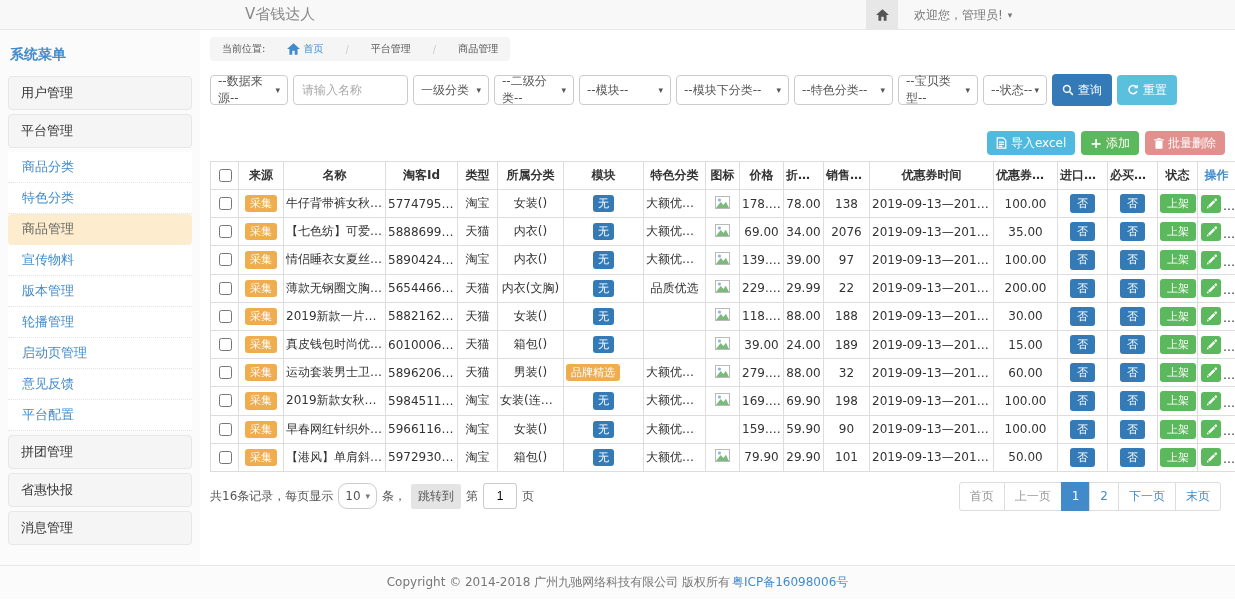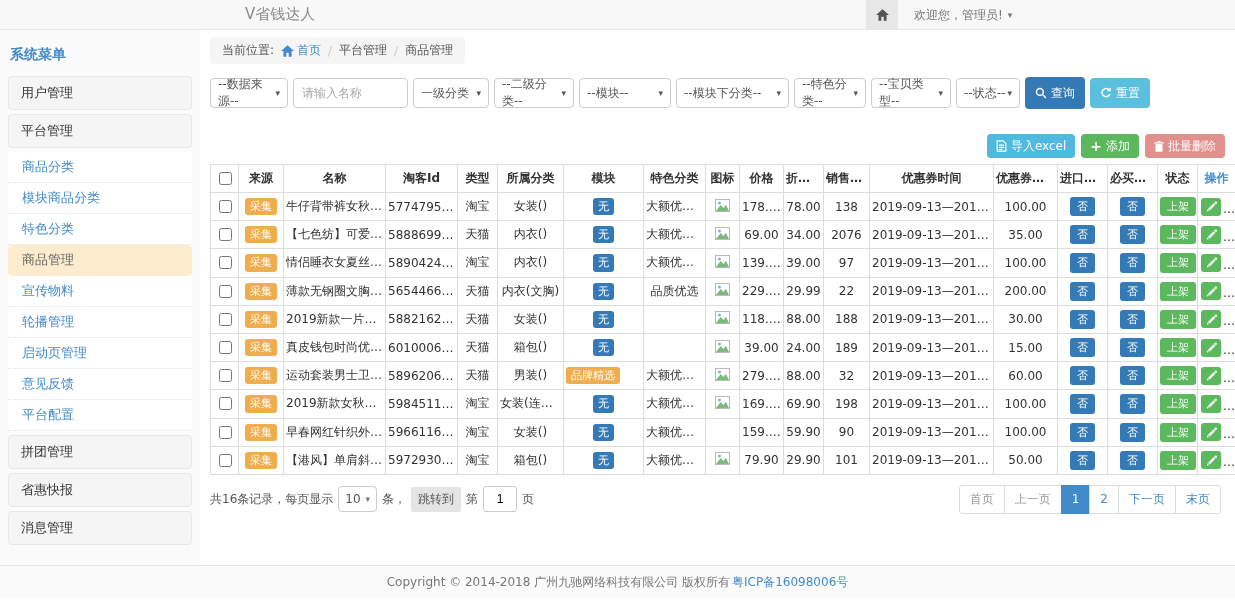--- a/index.html
+++ b/index.html
@@ -19,21 +19,21 @@
   
   .page { display:flex; height:535px; overflow:hidden; }
   .sidebar { width:200px; padding:12px 8px 0 8px; background:#fbfbfb; overflow:hidden; }
   .side-title { color:#428bca; font-weight:bold; font-size:14px; margin:4px 0 12px 2px; }
   .side-item { background:#f5f5f5; border:1px solid #e7e7e7; border-radius:4px; padding:7px 12px; font-size:13px; color:#333; margin-bottom:4px; cursor:pointer; }
   .side-sub { background:#fff; margin:2px 0 4px 0; }
   .side-sub-item { padding:6px 14px; font-size:13px; color:#428bca; border-bottom:1px dotted #e4e4e4; cursor:pointer; }
   .side-sub-item.active { background:#fdeccd; border-radius:4px; color:#666; border-bottom-color:transparent; }
   .main { flex:1; padding:7px 10px 0 10px; background:#fff; overflow:hidden; }
   
-  .breadcrumb { display:inline-flex; align-items:center; gap:7px; background:#f5f5f5; border-radius:4px; padding:5px 12px; font-size:12px; color:#555; }
+  .breadcrumb { display:inline-flex; align-items:center; gap:22px; background:#f5f5f5; border-radius:4px; padding:5px 12px; font-size:10px; color:#555; }
   .home-link { color:#428bca; display:inline-flex; align-items:center; gap:3px; cursor:pointer; }
   .crumb-sep { color:#ccc; }
   
   .filters { display:flex; gap:5px; margin-top:13px; align-items:center; }
   .sel { border:1px solid #ccc; border-radius:4px; height:30px; display:flex; align-items:center; justify-content:space-between; padding:0 7px; font-size:12px; color:#555; background:#fff; cursor:pointer; flex:none; }
   .sel .caret { color:#555; }
   .txt-input { border:1px solid #ccc; border-radius:4px; height:30px; width:115px; padding:0 8px; font-size:12px; color:#333; flex:none; }
   .txt-input::placeholder { color:#aaa; }
   .btn { border:none; border-radius:4px; color:#fff; font-size:12px; display:inline-flex; align-items:center; gap:4px; cursor:pointer; font-family:inherit; }
   .btn-search { background:#337ab7; height:30px; padding:16px 10px; }
@@ -55,21 +55,21 @@
   .pill { display:inline-block; border-radius:3px; color:#fff; font-size:11px; padding:3px 7px; line-height:1.2; cursor:pointer; }
   .p-blue { background:#337ab7; }
   .p-green { background:#5cb85c; }
   .mini { width:20px; height:18px; border-radius:3px; display:inline-flex; align-items:center; justify-content:center; border:none; cursor:pointer; padding:0; margin:0 1px; }
   .mini-edit { background:#5cb85c; }
   .mini-del { background:#d9534f; }
   .mod-text { margin-left:2px; }
   
   .pager-row { display:flex; justify-content:space-between; align-items:center; margin-top:10px; font-size:12px; color:#555;gap:19px; }
   .pager-left { display:flex; align-items:center; gap:5px; }
-  .mini-select { border:1px solid #ccc; border-radius:4px; height:26px; display:inline-flex; align-items:center; gap:5px; padding:0 6px; background:#fff; cursor:pointer; }
+  .mini-select { border:1px solid #ccc; border-radius:9px; height:26px; display:inline-flex; align-items:center; gap:5px; padding:0 6px; background:#fff; cursor:pointer; }
   .jump-label { background:#e4e4e4; padding:4px 7px; border-radius:2px; color:#555; cursor:pointer; }
   .jump-input { width:34px; height:26px; border:1px solid #ccc; border-radius:3px; text-align:center; font-size:12px; }
   .pages { display:inline-flex; margin-right:4px; }
   .page-btn { border:1px solid #ddd; background:#fff; padding:5px 10px; margin-left:-1px; font-size:12px; color:#428bca; cursor:pointer; font-family:inherit; }
   .page-btn.muted { color:#999; }
   .page-btn.active { background:#428bca; color:#fff; border-color:#428bca; }
   .page-btn:first-child { border-radius:3px 0 0 3px; margin-left:0; }
   .page-btn:last-child { border-radius:0 3px 3px 0; }
   
   .footer { height:34px; border-top:1px solid #e7e7e7; background:#fbfbfb; display:flex; align-items:center; justify-content:center; font-size:12px; color:#777; gap:2px; }
@@ -97,24 +97,24 @@
 </div>
 
 <div class="page">
 
   <div class="sidebar" id="sidebar">
     <div class="side-title">系统菜单</div>
   <div class="side-item">用户管理</div>
       <div class="side-item">平台管理</div>
       <div class="side-sub">
         <div class="side-sub-item">商品分类</div>
-        <div class="side-sub-item">模块商品分类</div>
         <div class="side-sub-item">特色分类</div>
         <div class="side-sub-item active">商品管理</div>
         <div class="side-sub-item">宣传物料</div>
+        <div class="side-sub-item">版本管理</div>
         <div class="side-sub-item">轮播管理</div>
         <div class="side-sub-item">启动页管理</div>
         <div class="side-sub-item">意见反馈</div>
         <div class="side-sub-item">平台配置</div>
       </div>
       <div class="side-item">拼团管理</div>
       <div class="side-item">省惠快报</div>
       <div class="side-item">消息管理</div>
     </div>
 
@@ -150,21 +150,21 @@
           <span class="caret">▾</span>
         </div>
         <div class="sel" style="width:92px">
           <span>--模块--</span>
           <span class="caret">▾</span>
         </div>
         <div class="sel" style="width:113px">
           <span>--模块下分类--</span>
           <span class="caret">▾</span>
         </div>
-        <div class="sel" style="width:72px">
+        <div class="sel" style="width:99px">
           <span>--特色分类--</span>
           <span class="caret">▾</span>
         </div>
         <div class="sel" style="width:80px">
           <span>--宝贝类型--</span>
           <span class="caret">▾</span>
         </div>
         <div class="sel" style="width:64px">
           <span>--状态--</span>
           <span class="caret">▾</span>

